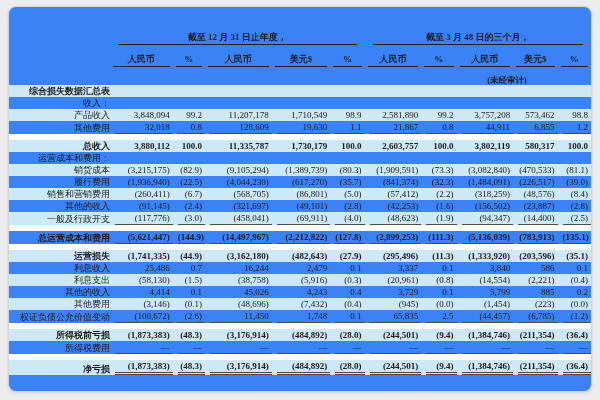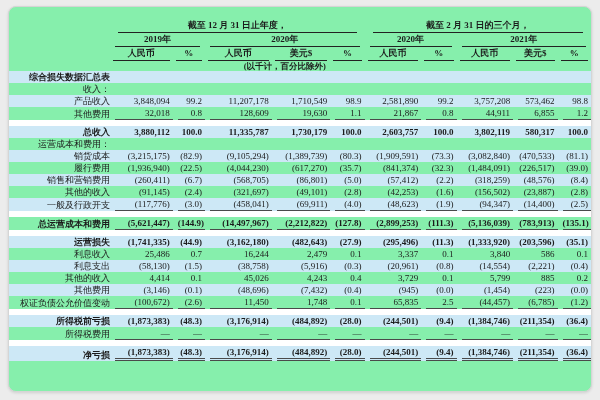--- a/index.html
+++ b/index.html
@@ -6,25 +6,25 @@
   body{
     width:600px;height:400px;
     background:#ececec;
     font-family:"Liberation Serif","DejaVu Serif",serif;
     color:#1b1b1b;
     overflow:hidden;
   }
   .card{
     position:absolute;
     left:8px;top:6px;right:8px;bottom:8px;
-    background:#86efac;
+    background:#3b82f6;
     border:1px solid #d5d5d5;
     border-radius:8px;
     box-shadow:0 1px 3px rgba(0,0,0,.12);
-    padding-top:12px;
+    padding-top:24px;
     overflow:hidden;
   }
   table{
     width:100%;
     border-collapse:collapse;
     table-layout:fixed;
   }
   th,td{
     padding:0;
     font-size:9px;
@@ -35,21 +35,21 @@
   }
   thead th{font-weight:bold;}
   .gl{ 
     display:block;
     text-align:center;
     border-bottom:1px solid #222;
     padding-bottom:1px;
     margin:0 8px;
   }
   .yl{display:block;text-align:center;border-bottom:1px solid #222;padding-bottom:1px;margin:0 5px;}
-  .cl{display:block;text-align:center;border-bottom:1px solid #222;padding-bottom:1px;margin:0 3px;}
+  .cl{display:block;text-align:center;border-bottom:1px solid #222;padding-bottom:1px;margin:8px 3px;}
   tbody td.lbl{text-align:right;padding-left:8px;}
   tbody td.num{text-align:right;}
   tbody td.num .v{display:block;text-align:right;margin-left:5px;padding-right:3px;}
   tr.blue td{background:#cde8f6;}
   tr.boldrow td{font-weight:bold;}
   td.u .v{border-bottom:1px solid #4a4a4a;}
   td.uu .v{border-bottom:3px double #4a4a4a;}
   tr.spacer td{height:6px;background:#ffffff;}
   tr.datarow td{height:12px;}
   tr.hdr-note th{font-weight:bold;text-align:center;font-size:8.5px;line-height:10px;}
@@ -72,40 +72,25 @@
         <col style="width:44px">
         <col style="width:33px">
     </colgroup>
     <thead>
       <tr>
         <th></th>
         <th colspan="5">
           <span class="gl">截至 12 月 31 日止年度，</span>
         </th>
         <th colspan="5">
-          <span class="gl">截至 2 月 31 日的三个月，</span>
+          <span class="gl">截至 3 月 48 日的三个月，</span>
         </th>
       </tr>
       <tr>
         <th></th>
-        <th colspan="2">
-            <span class="yl">2019年</span>
-          </th>
-        <th colspan="3">
-            <span class="yl">2020年</span>
-          </th>
-        <th colspan="2">
-            <span class="yl">2020年</span>
-          </th>
-        <th colspan="3">
-            <span class="yl">2021年</span>
-          </th>
-      </tr>
-      <tr>
-        <th></th>
         <th>
             <span class="cl">人民币</span>
           </th>
         <th>
             <span class="cl">%</span>
           </th>
         <th>
             <span class="cl">人民币</span>
           </th>
         <th>
@@ -124,23 +109,23 @@
             <span class="cl">人民币</span>
           </th>
         <th>
             <span class="cl">美元$</span>
           </th>
         <th>
             <span class="cl">%</span>
           </th>
       </tr>
       <tr class="hdr-note">
-        <th colspan="3"></th>
-        <th colspan="3">(以千计，百分比除外)</th>
-        <th colspan="5"></th>
+        <th colspan="8"></th>
+        <th colspan="2">(未经审计)</th>
+        <th></th>
       </tr>
     </thead>
     <tbody id="tbody">
         <tr class="datarow blue boldrow">
           <td class="lbl">综合损失数据汇总表</td>
           <td class="num">
             <span class="v"></span>
           </td>
           <td class="num">
             <span class="v"></span>

